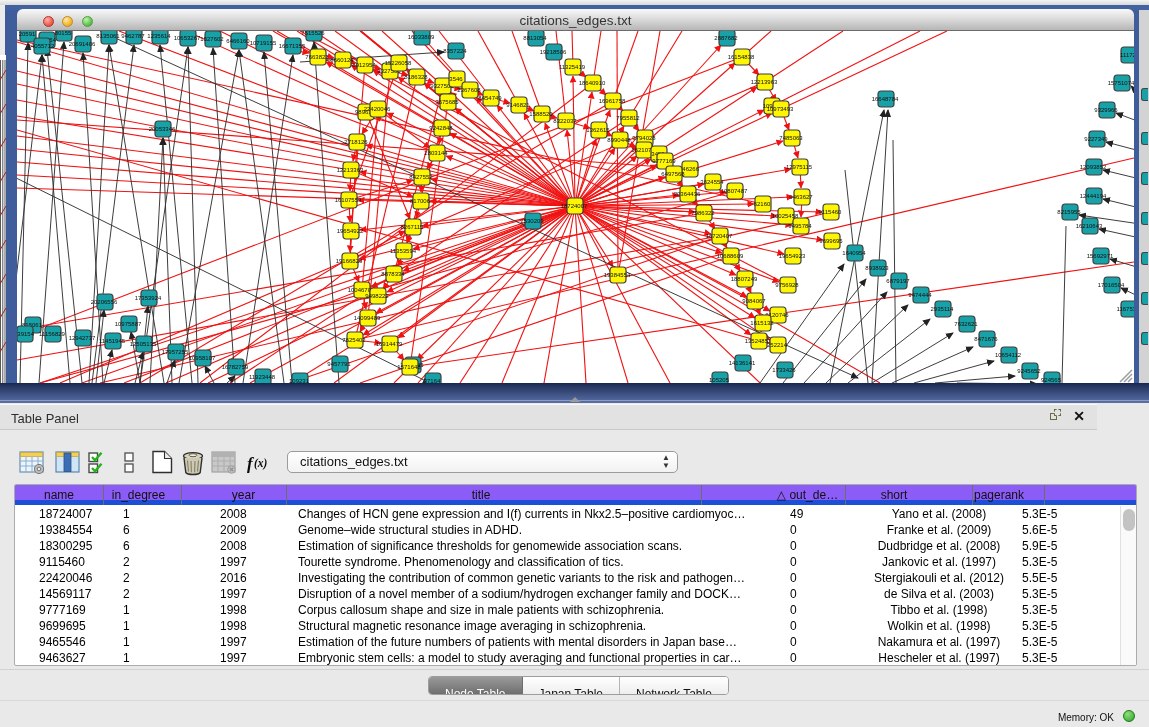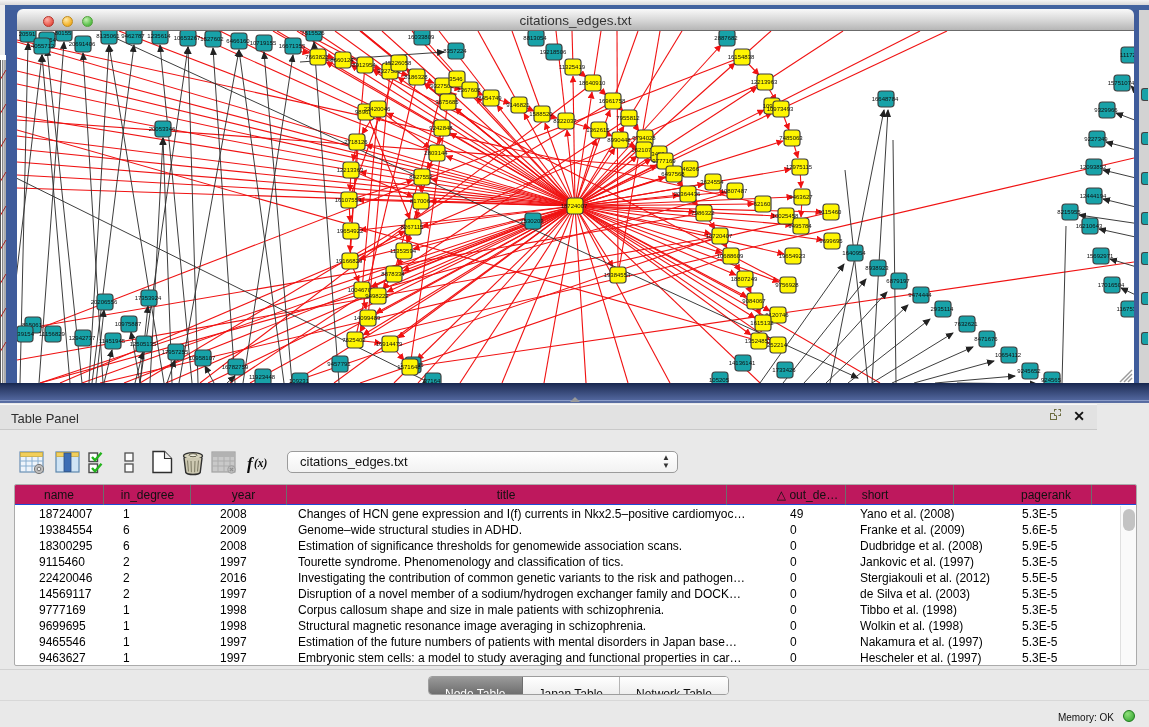--- a/index.html
+++ b/index.html
@@ -12,27 +12,27 @@
 .title-text{position:absolute;left:0;top:4px;width:1117px;text-align:center;font-size:13.5px;color:#333}
 .band{position:absolute;left:0;top:383px;width:1149px;height:20px;background:linear-gradient(#16264e,#25355f 15%,#51669d 85%,#5c70a4)}
 .band .line{position:absolute;left:0;top:17px;width:1149px;height:1px;background:#8b9cc7}
 .panel{position:absolute;left:0;top:403px;width:1149px;height:324px;background:#e9e9e9}
 .phead{position:absolute;left:0;top:1px;width:1097px;height:26px;background:#e2e2e2;border-bottom:1px solid #c9c9c9;border-top:1px solid #f8f8f8}
 .phead .t{position:absolute;left:11px;top:6px;font-size:13px;color:#2e2e2e}
 .toolrow{position:absolute;left:0;top:28px;width:1149px;height:52px}
 .combo{position:absolute;left:287px;top:20px;width:391px;height:22px;background:linear-gradient(#ffffff,#f2f2f2);border:1px solid #9b9b9b;border-radius:5px;font-size:13px;color:#111;line-height:20px;padding-left:12px}
 .combo .arr{position:absolute;right:7px;top:2px;font-size:8px;color:#333;line-height:8px;text-align:center}
 .tblbox{position:absolute;left:14px;top:81px;width:1123px;height:182px;background:#fff;border:1px solid #ababab;border-radius:2px;overflow:hidden}
-.thead{position:absolute;left:0;top:0;width:1121px;height:20px;background:#be185d;border-bottom:1px solid #1d4ed8}
+.thead{position:absolute;left:0;top:0;width:1121px;height:20px;background:#8b5cf6;border-bottom:5px solid #1d4ed8}
 .th{position:absolute;top:0;height:20px;border-right:1px solid #6d6d6d;font-size:12px;color:#111;text-align:center;line-height:20px}
 .rows{position:absolute;left:0;top:21px;width:1121px;height:160px;font-size:12px;color:#000}
 .trow{position:relative;height:16px;line-height:16px;white-space:nowrap}
 .trow div{position:absolute;top:0;height:16px;overflow:hidden}
 .c0{left:24px;width:80px} .c1{left:108px;width:60px} .c2{left:205px;width:60px}
-.c3{left:283px;width:484px} .c4{left:775px;width:66px} .c5{left:845px;width:158px;text-align:left}
+.c3{left:283px;width:484px} .c4{left:775px;width:66px} .c5{left:845px;width:158px;text-align:center}
 .c6{left:1007px;width:85px}
 .vsb{position:absolute;left:1105px;top:21px;width:17px;height:160px;background:#fafafa;border-left:1px solid #e0e0e0}
 .vsb .thumb{position:absolute;left:2px;top:3px;width:12px;height:22px;background:#c3c3c3;border-radius:6px}
 .tabs{position:absolute;left:428px;top:273px;height:19px;display:flex;border:1px solid #9d9d9d;border-radius:4px;overflow:hidden;background:#fff}
 .tab{font-size:12px;line-height:18px;padding:8px 16px;color:#111;background:linear-gradient(#ffffff,#eeeeee);border-right:1px solid #b5b5b5}
 .tab.sel{background:linear-gradient(#9a9a9a,#6e6e6e);color:#fff;border-right:1px solid #6e6e6e}
 .tab:last-child{border-right:none}
 .mem{position:absolute;right:35px;top:309px;font-size:10px;color:#111}
 .memdot{position:absolute;right:14px;top:307px;width:12px;height:12px;border-radius:50%;background:radial-gradient(circle at 35% 30%,#8fe07a,#2ea12c);border:1px solid #1c7a1a}
 </style></head><body>
@@ -967,26 +967,26 @@
         </g>
 
   <text x="247" y="468" font-family="Liberation Serif,serif" font-size="17" font-style="italic" font-weight="bold" fill="#0a0a0a">f</text>
   <text x="254" y="466" font-family="Liberation Serif,serif" font-size="11.5" font-style="italic" font-weight="bold" fill="#0a0a0a">(x)</text>
  </svg>
  <div class="combo">citations_edges.txt<span class="arr">▲<br>▼</span></div>
  </div>
  <div class="tblbox">
    <div class="thead">
      <div class="th" style="left:0;width:89px">name</div>
-     <div class="th" style="left:90px;width:86px">in_degree</div>
+     <div class="th" style="left:81px;width:86px">in_degree</div>
      <div class="th" style="left:186px;width:86px">year</div>
-     <div class="th" style="left:271px;width:441px">title</div>
+     <div class="th" style="left:246px;width:441px">title</div>
      <div class="th" style="left:755px;width:76px">△ out_de…</div>
-     <div class="th" style="left:782px;width:157px">short</div>
-     <div class="th" style="left:986px;width:91px">pagerank</div>
+     <div class="th" style="left:801px;width:157px">short</div>
+     <div class="th" style="left:939px;width:91px">pagerank</div>
    </div>
    <div class="rows">
         <div class="trow">
           <div class="c0">18724007</div>
           <div class="c1">1</div>
           <div class="c2">2008</div>
           <div class="c3">Changes of HCN gene expression and I(f) currents in Nkx2.5–positive cardiomyoc…</div>
           <div class="c4">49</div>
           <div class="c5">Yano et al. (2008)</div>
           <div class="c6">5.3E-5</div>

